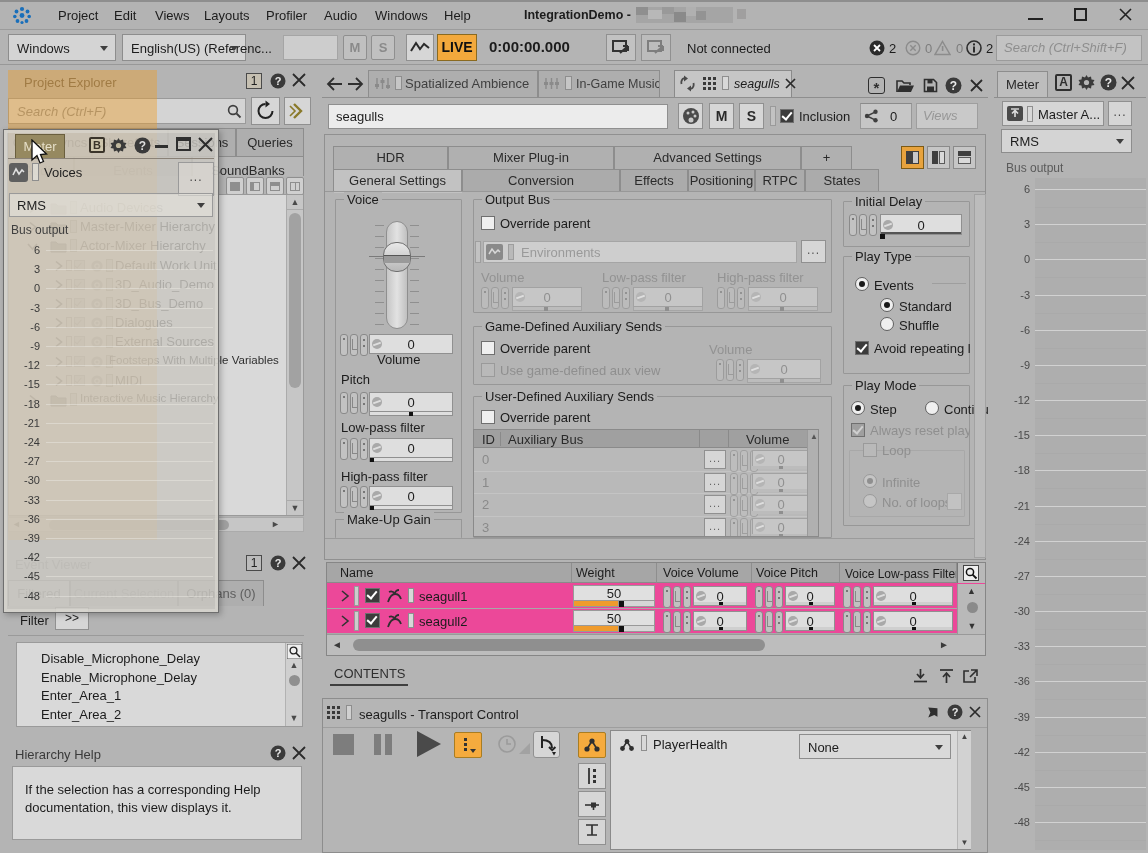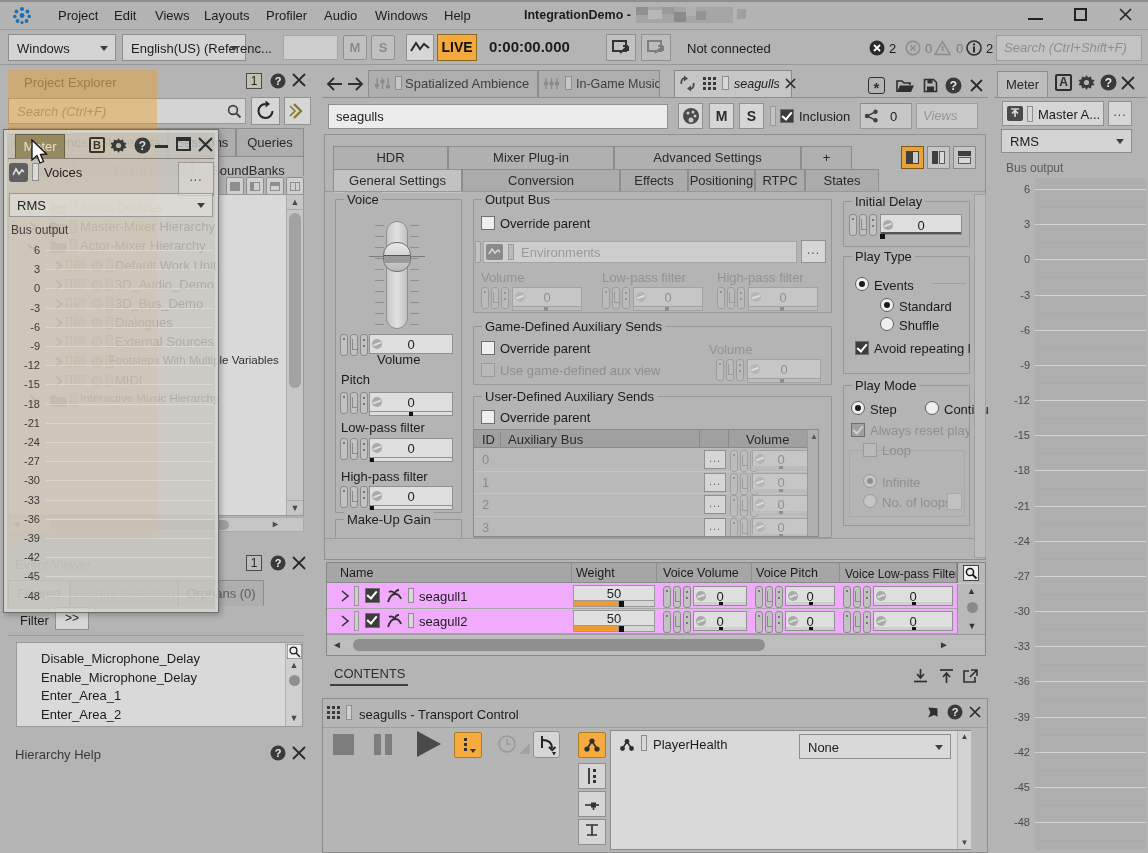--- a/index.html
+++ b/index.html
@@ -364,20 +364,21 @@
 
 <div class="ab" style="left:8px;top:740px;width:297px;height:105px;">
   <div class="ab t13" style="left:7px;top:7px;color:#3a3a3a;">Hierarchy Help</div>
   <svg class="ab" style="left:262px;top:5px;" width="16" height="16">
       <circle cx="8" cy="8" r="7.5" fill="#3a3a3a"></circle>
       <text x="8" y="12" font-size="11" font-weight="bold" fill="#e8e8e8" text-anchor="middle" font-family="Liberation Sans">?</text>
     </svg>
   <svg class="ab" style="left:284px;top:6px;" width="14" height="14">
       <path d="M1 1 L13 13 M13 1 L1 13" stroke="#2b2b2b" stroke-width="1.8"></path>
     </svg>
+  <div class="ab" style="left:4px;top:26px;width:290px;height:74px;background:#d9d9d9;border:1px solid #9a9a9a;font-size:13px;line-height:18px;padding:14px 0 0 12px;">If the selection has a corresponding Help<br>documentation, this view displays it.</div>
 </div>
 <div class="ab" style="left:322px;top:70px;width:666px;height:783px;">
 <svg class="ab" style="left:4px;top:7px;" width="17" height="14">
       <path d="M8 1 L2 7 L8 13 M2 7 L16 7" stroke="#2f2f2f" stroke-width="1.8" fill="none"></path>
     </svg>
 <svg class="ab" style="left:25px;top:7px;" width="17" height="14">
       <path d="M9 1 L15 7 L9 13 M15 7 L1 7" stroke="#2f2f2f" stroke-width="1.8" fill="none"></path>
     </svg>
 <div class="ab tab t13" style="left:46px;top:0px;width:170px;height:27px;line-height:26px;text-align:left;color:#3f3f3f;"><span style="margin-left:36px;">Spatialized Ambience</span></div>
 <svg class="ab" style="left:52px;top:6px;" width="17" height="15" viewBox="0 0 17 15">
@@ -758,21 +759,21 @@
 <span class="cb cbg" style="left:541px;top:373px;"></span>
     <span class="ab t13" style="left:560px;top:373px;color:#8f8f8f;white-space:nowrap;">Loop</span>
 <span class="rd rdg rdgk" style="left:541px;top:404px;"></span>
     <span class="ab t13" style="left:560px;top:405px;color:#8f8f8f;white-space:nowrap;">Infinite</span>
 <span class="rd rdg " style="left:541px;top:424px;"></span>
     <span class="ab t13" style="left:560px;top:425px;color:#8f8f8f;white-space:nowrap;">No. of loops</span>
 <div class="ab" style="left:625px;top:423px;width:15px;height:17px;background:#c2c2c2;border:1px solid #a8a8a8;"></div>
 <div class="ab" style="left:652px;top:124px;width:12px;height:364px;background:#bcbcbc;border:1px solid #a2a2a2;"></div>
 </div>
 <div class="ab" style="left:322px;top:70px;width:666px;height:783px;">
-<div class="ab" style="left:4px;top:492px;width:660px;height:94px;border:1px solid #868686;background:#f0abfc;">
+<div class="ab" style="left:4px;top:492px;width:660px;height:94px;border:1px solid #868686;background:#ec4899;">
 <div class="ab" style="left:0;top:0;width:658px;height:20px;background:#a6a6a6;border-bottom:1px solid #8a8a8a;">
         <span class="ab" style="left:13px;top:3px;font-size:12.5px;">Name</span>
         <span class="ab" style="left:249px;top:3px;font-size:12.5px;">Weight</span>
         <span class="ab" style="left:336px;top:3px;font-size:12.5px;">Voice Volume</span>
         <span class="ab" style="left:429px;top:3px;font-size:12.5px;">Voice Pitch</span>
         <span class="ab" style="left:518px;top:4px;font-size:12px;">Voice Low-pass Filter</span>
         <span class="ab" style="left:244px;top:0;width:1px;height:20px;background:#8e8e8e;"></span>
         <span class="ab" style="left:329px;top:0;width:1px;height:20px;background:#8e8e8e;"></span>
         <span class="ab" style="left:424px;top:0;width:1px;height:20px;background:#8e8e8e;"></span>
         <span class="ab" style="left:512px;top:0;width:1px;height:20px;background:#8e8e8e;"></span>

